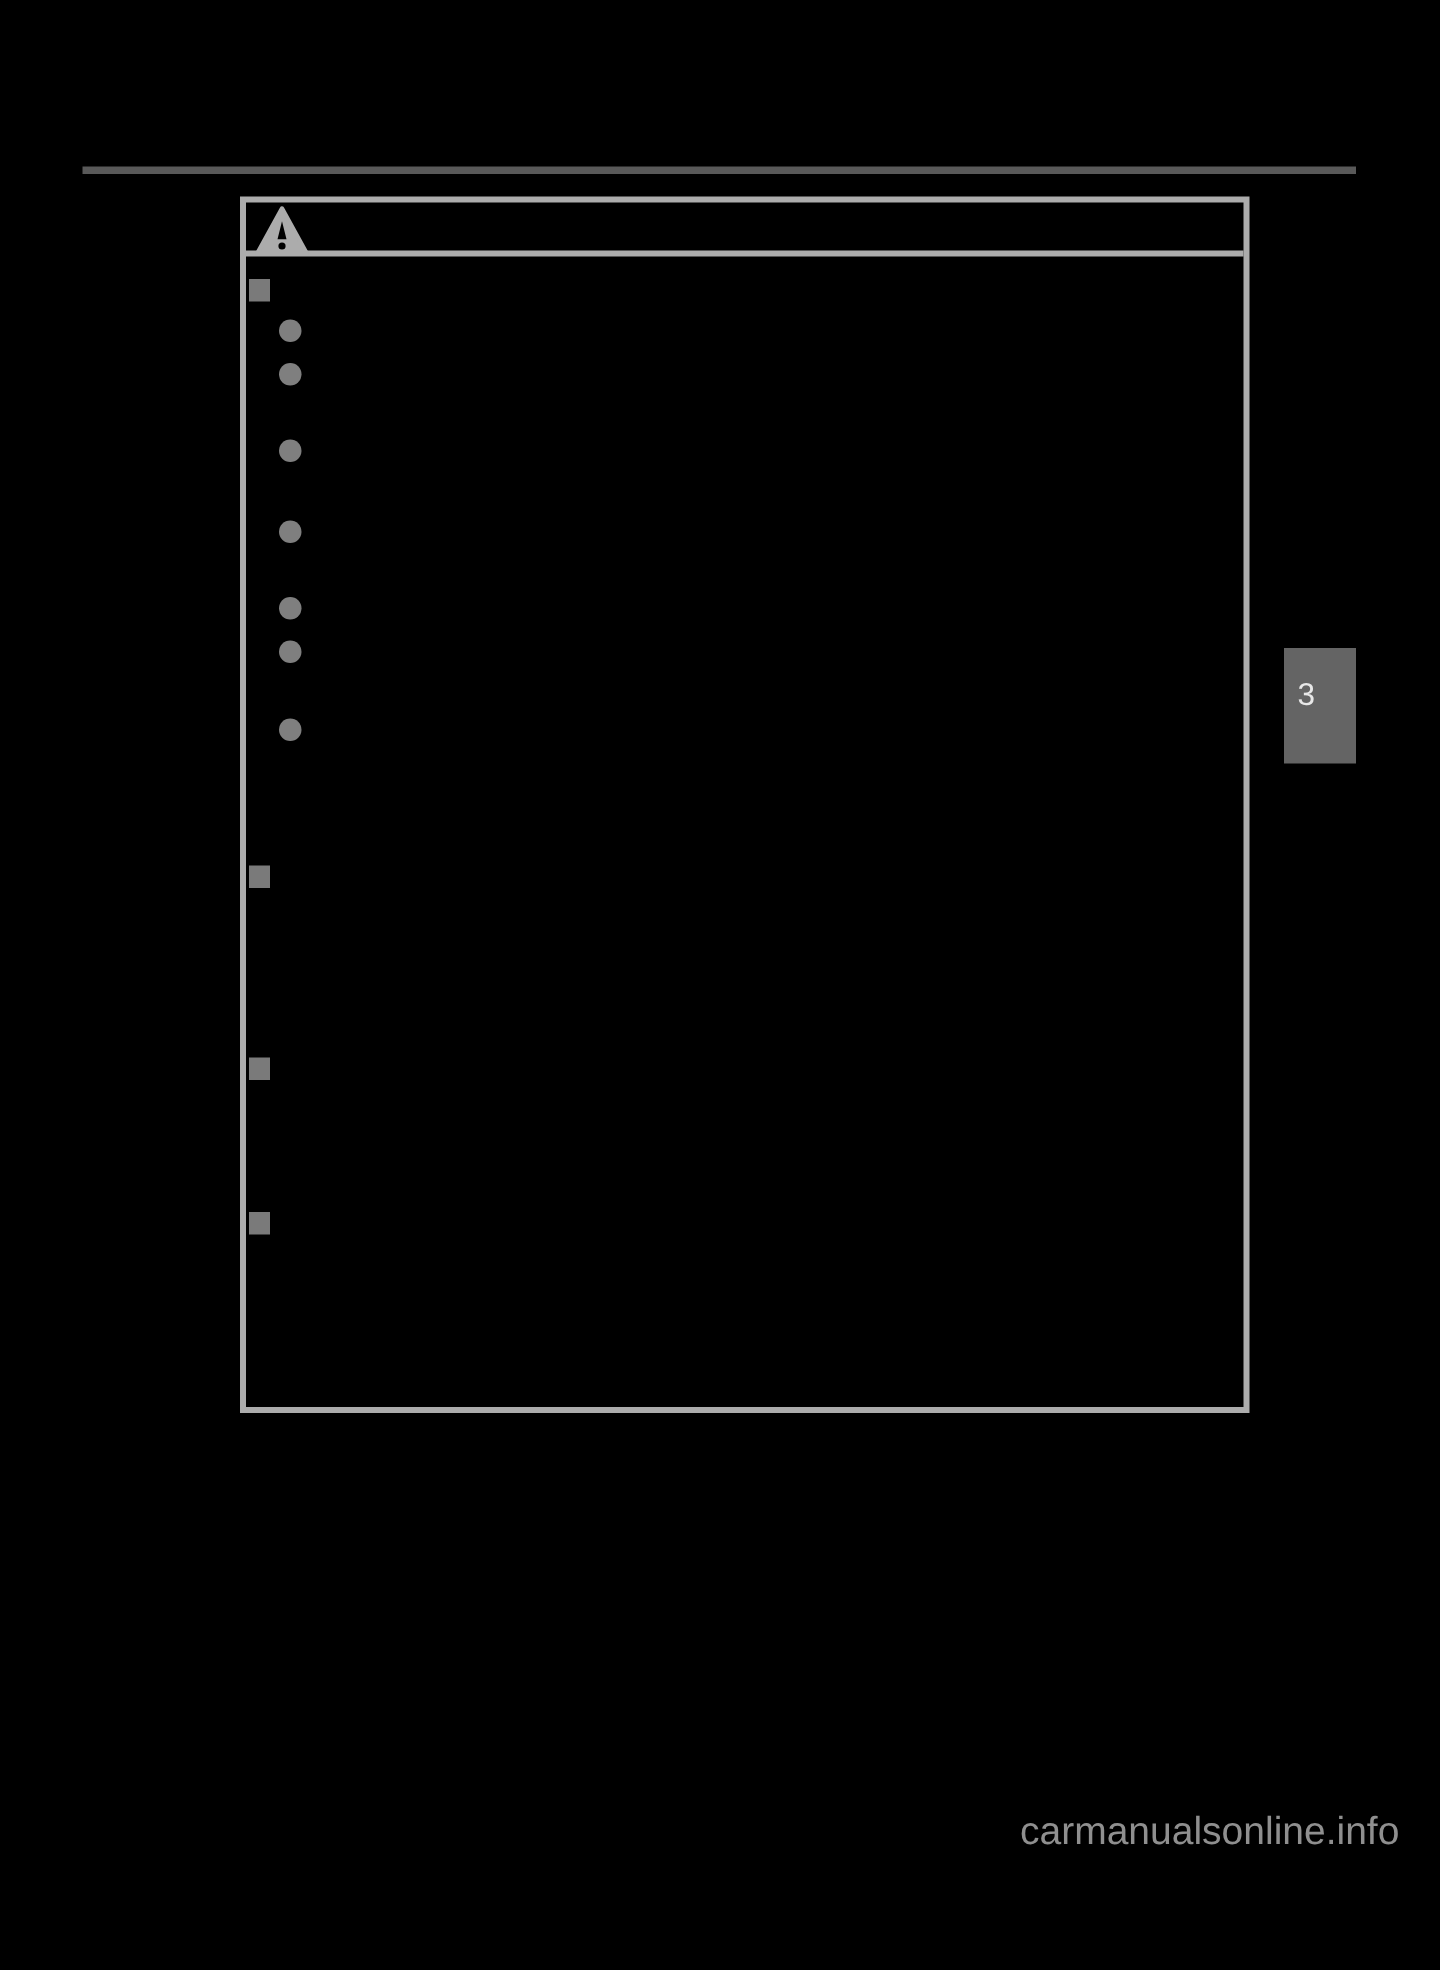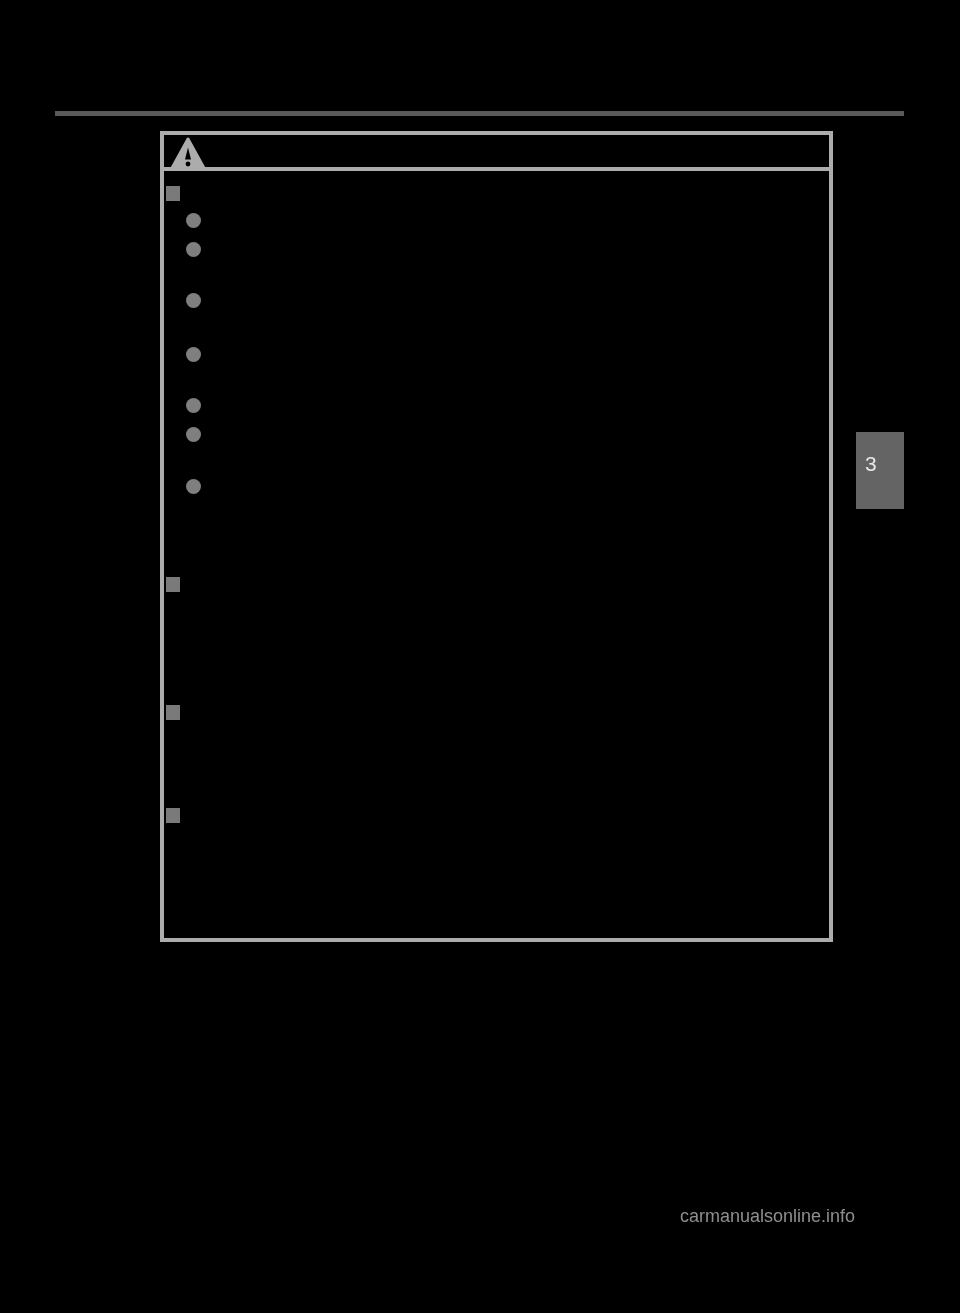--- a/index.html
+++ b/index.html
@@ -91,21 +91,21 @@
     padding-left: 9px;
     padding-top: 21px;
     font-size: 21px;
     line-height: 1;
     color: var(--tab-text, #e8e8e8);
   }
   .watermark {
     position: absolute;
     left: 680px;
     top: 1207px;
-    font-size: 18px;
+    font-size: 26px;
     line-height: 1;
     letter-spacing: 0px;
     color: var(--watermark, #8f8f8f);
     white-space: nowrap;
   }
 </style>
 </head>
 <body>
 
 <div class="page">

